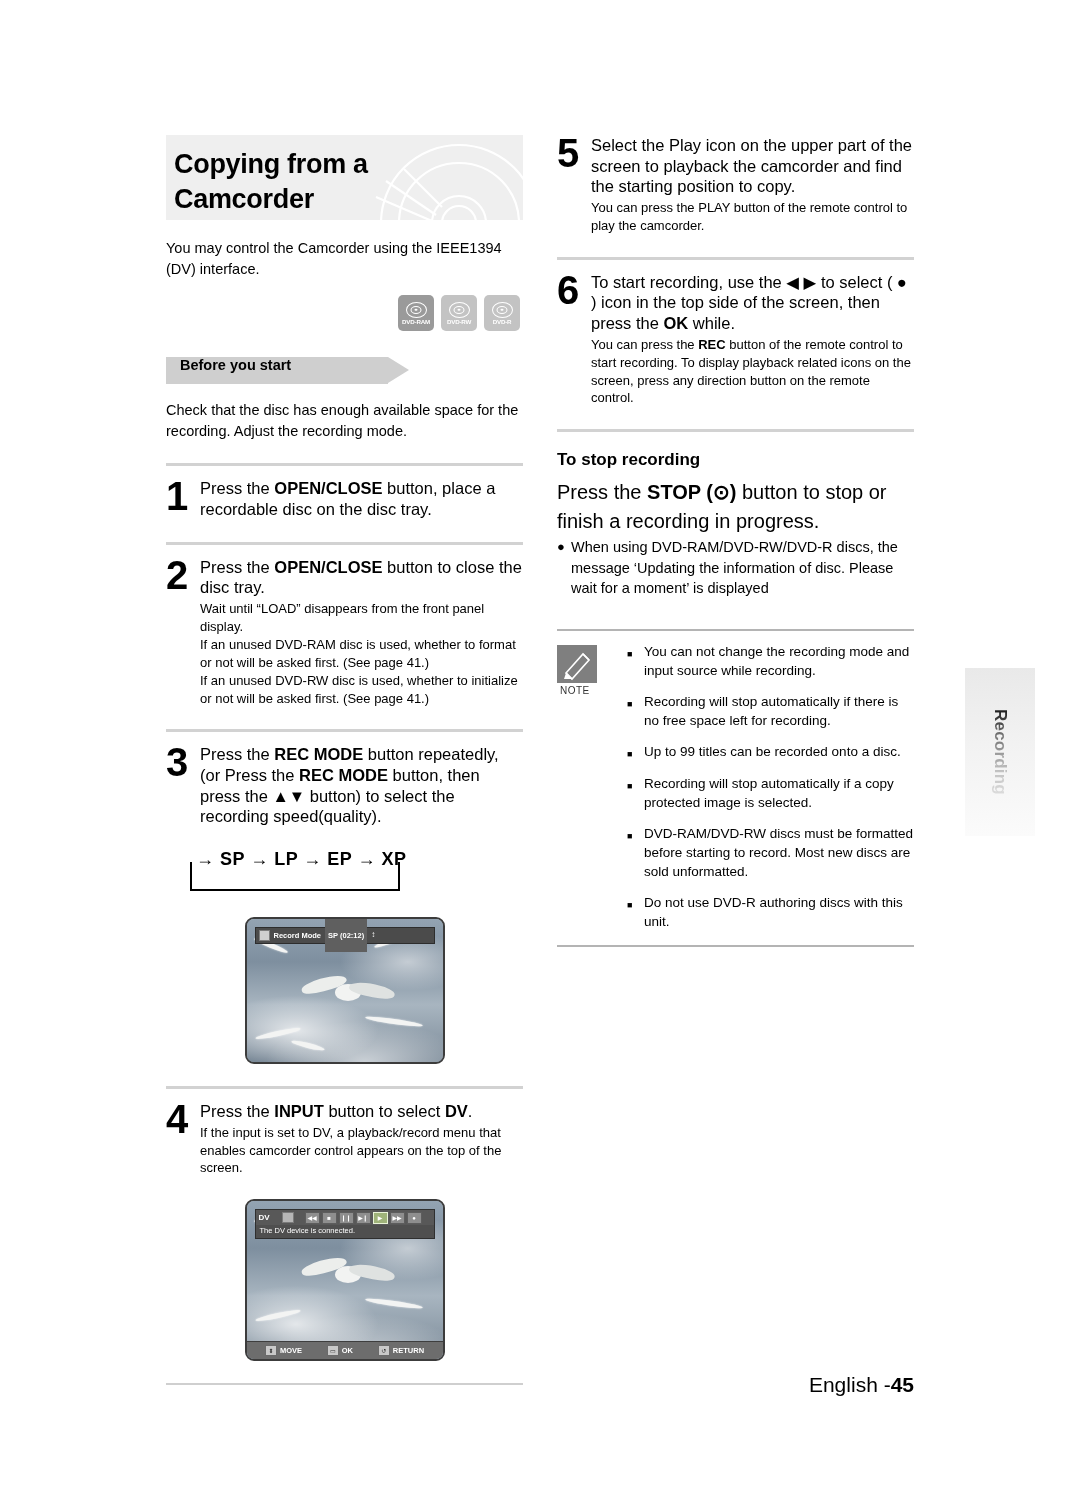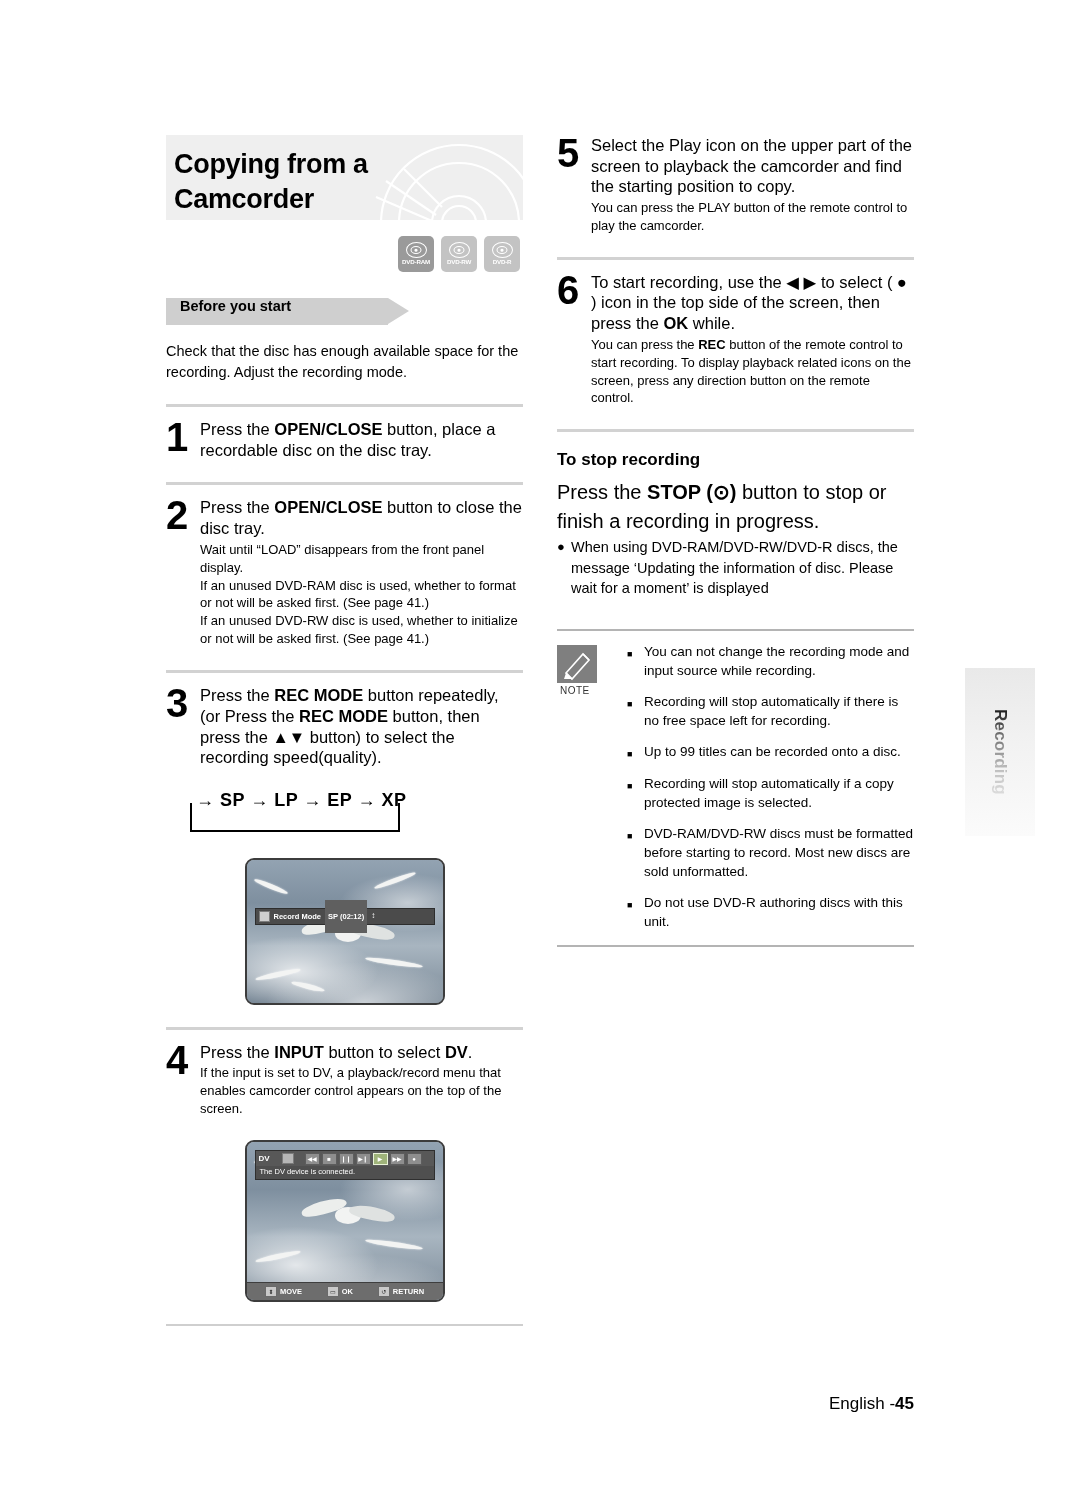--- a/index.html
+++ b/index.html
@@ -303,21 +303,20 @@
     position: absolute;
     left: 8px; top: 8px;
     right: 8px;
     height: 15px;
     background: #4b4b4b;
     border: 1px solid #2d2d2d;
     display: flex;
     align-items: center;
     padding: 0 3px;
     gap: 4px;
-    margin-top: 40px;
   }
   .osd-recmode .chip {
     width: 9px; height: 9px;
     background: #cfcfcf;
     border: 1px solid #7d7d7d;
     flex: 0 0 auto;
   }
   .osd-recmode .lbl {
     color: #ffffff;
     font-size: 7.5px;
@@ -485,22 +484,21 @@
     padding-top: 5px;
   }
 
   
   .footer {
     position: absolute;
     left: 0;
     top: 1373px;
     width: 914px;
     text-align: right;
-    font-size: 17px;
-    margin-top: 21px;
+    font-size: 21px;
   }
   .footer .pg { font-weight: bold; }
 </style>
 </head>
 <body>
 
 <div class="page">
 
   <div class="side-tab">
     <span class="side-tab-label">Recording</span>
@@ -520,20 +518,21 @@
           <line x1="12" y1="66" x2="68" y2="90"></line>
           <line x1="120" y1="118" x2="165" y2="134"></line>
         </g>
       </svg>
       <div class="chapter-title">
         <span>Copying from a</span><br>
         <span>Camcorder</span>
       </div>
     </div>
 
+    <div class="intro-text">You may control the Camcorder using the IEEE1394 (DV) interface.</div>
 
     <div class="disc-badges">
       <div class="badge dark">
         <span class="ring"></span>
         <span class="btxt">DVD-RAM</span>
       </div>
       <div class="badge light">
         <span class="ring"></span>
         <span class="btxt">DVD-RW</span>
       </div>

